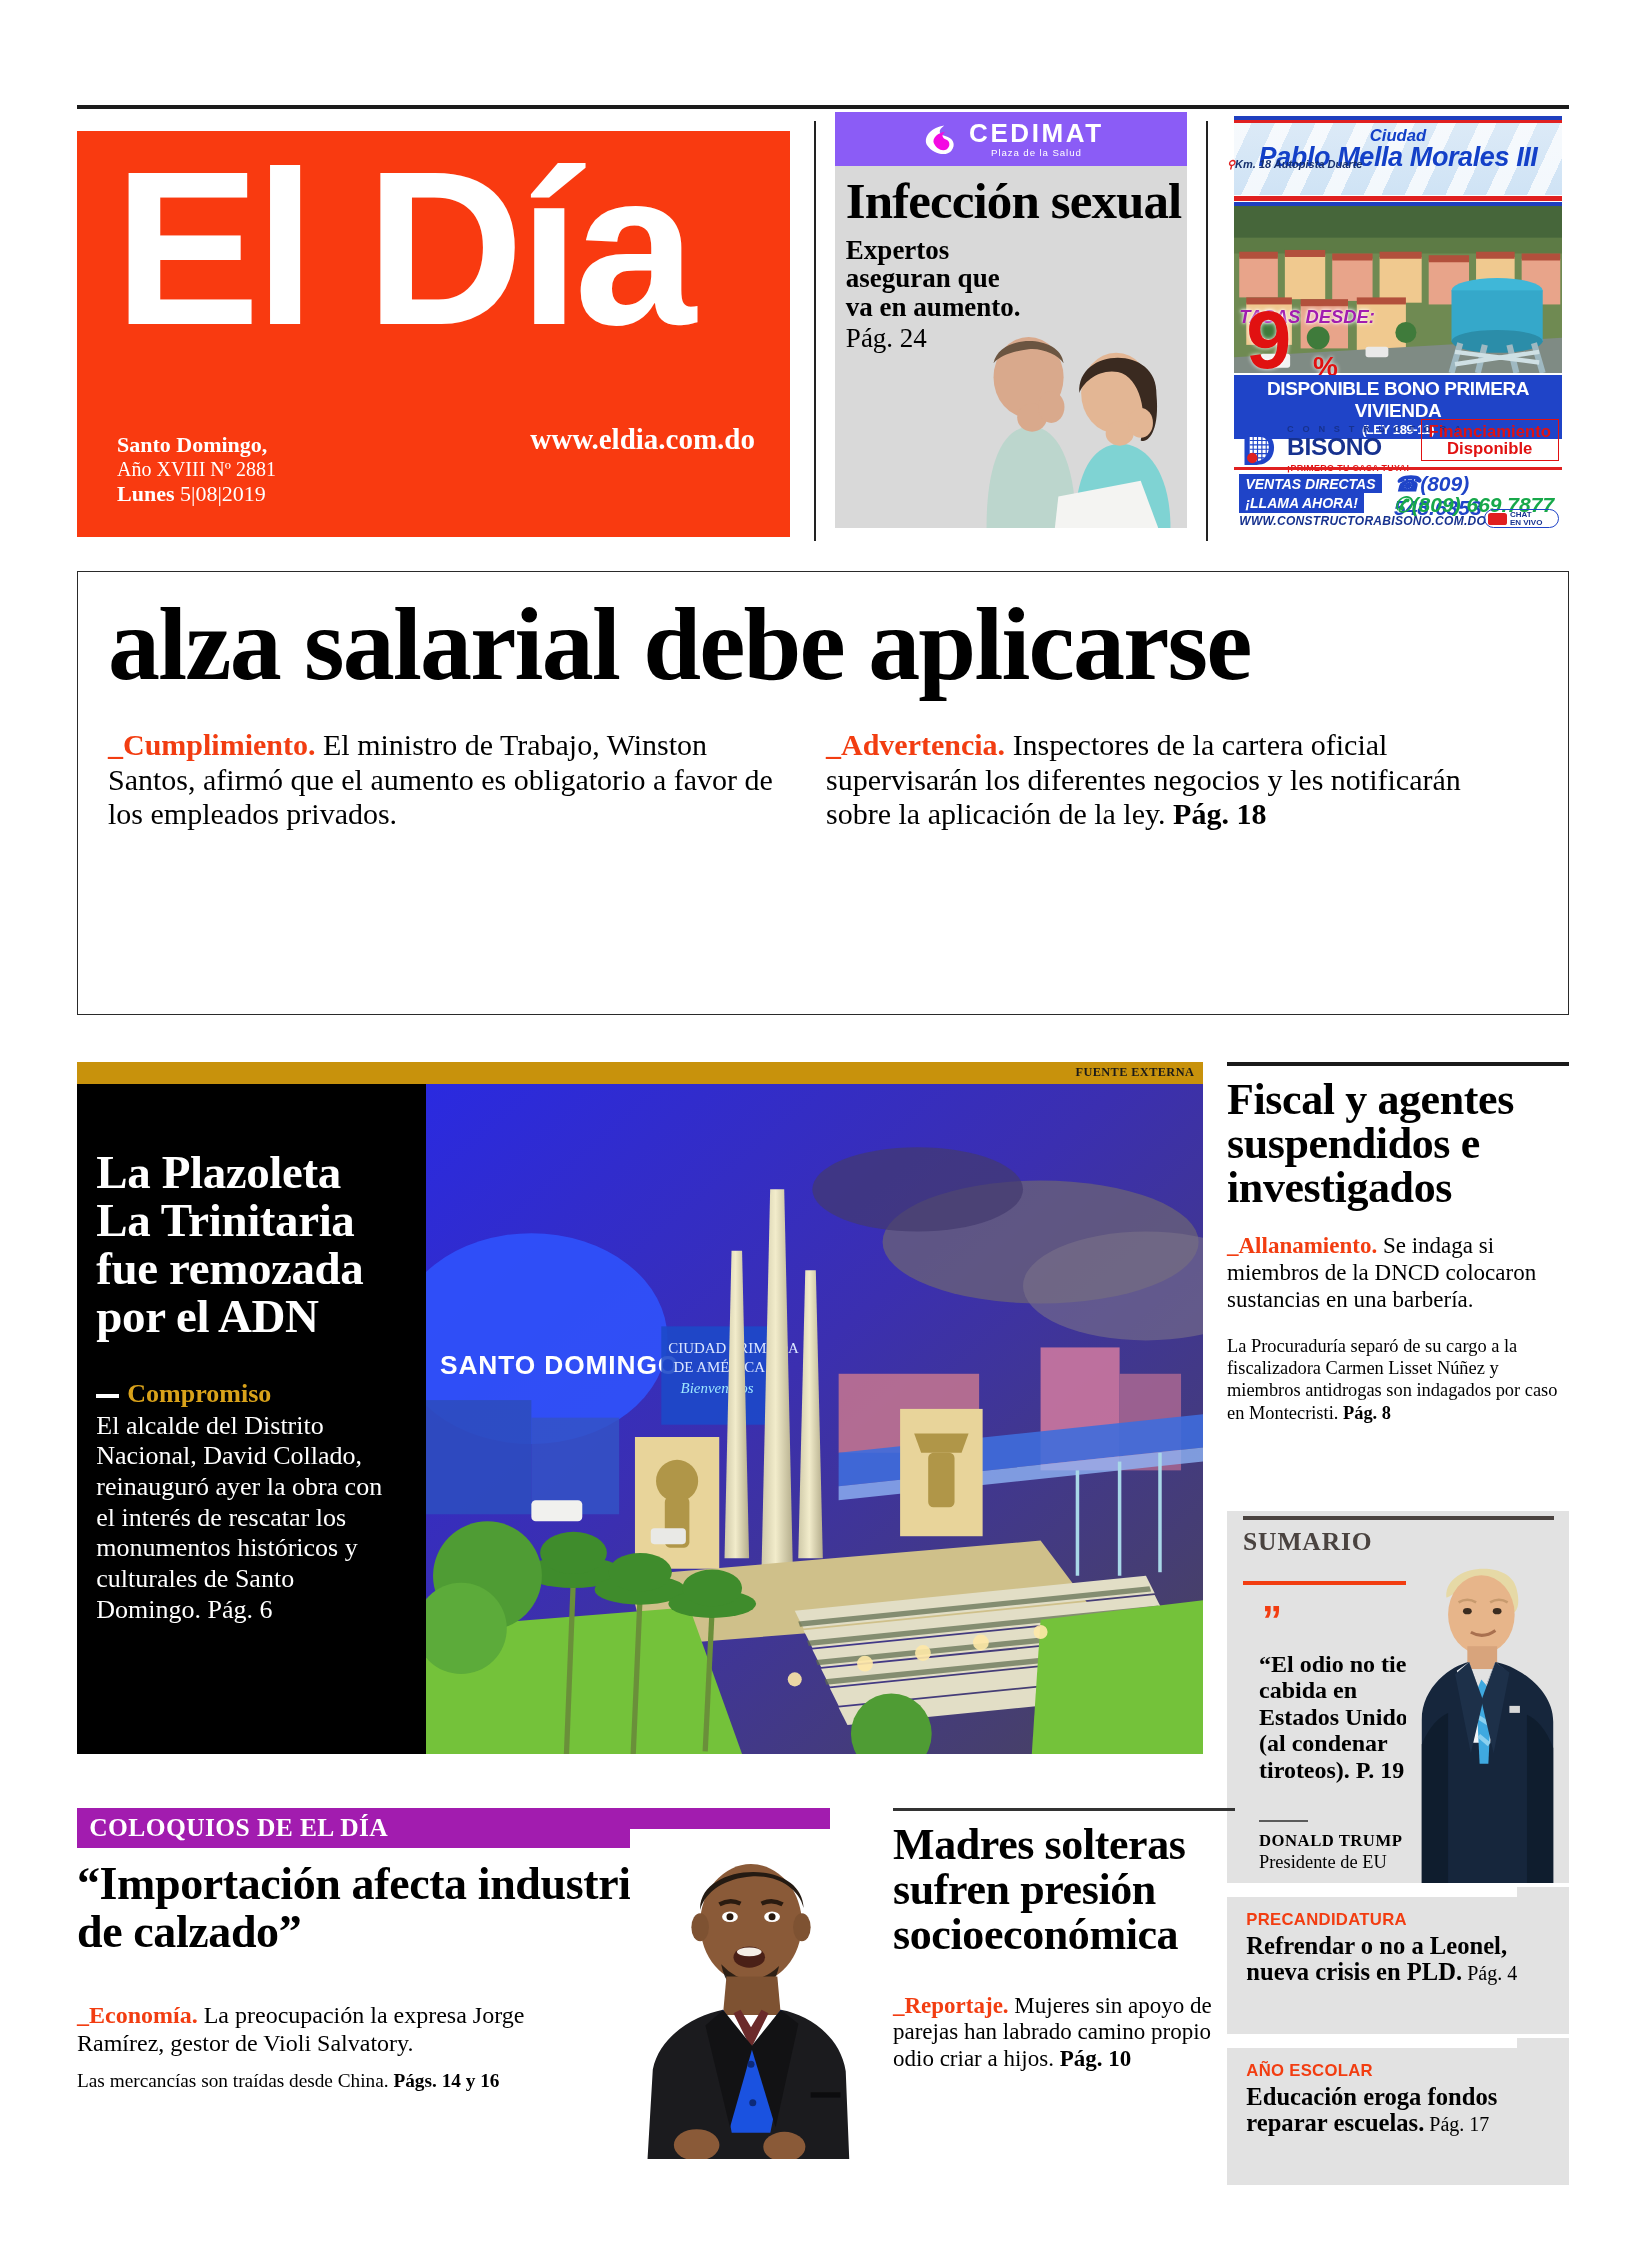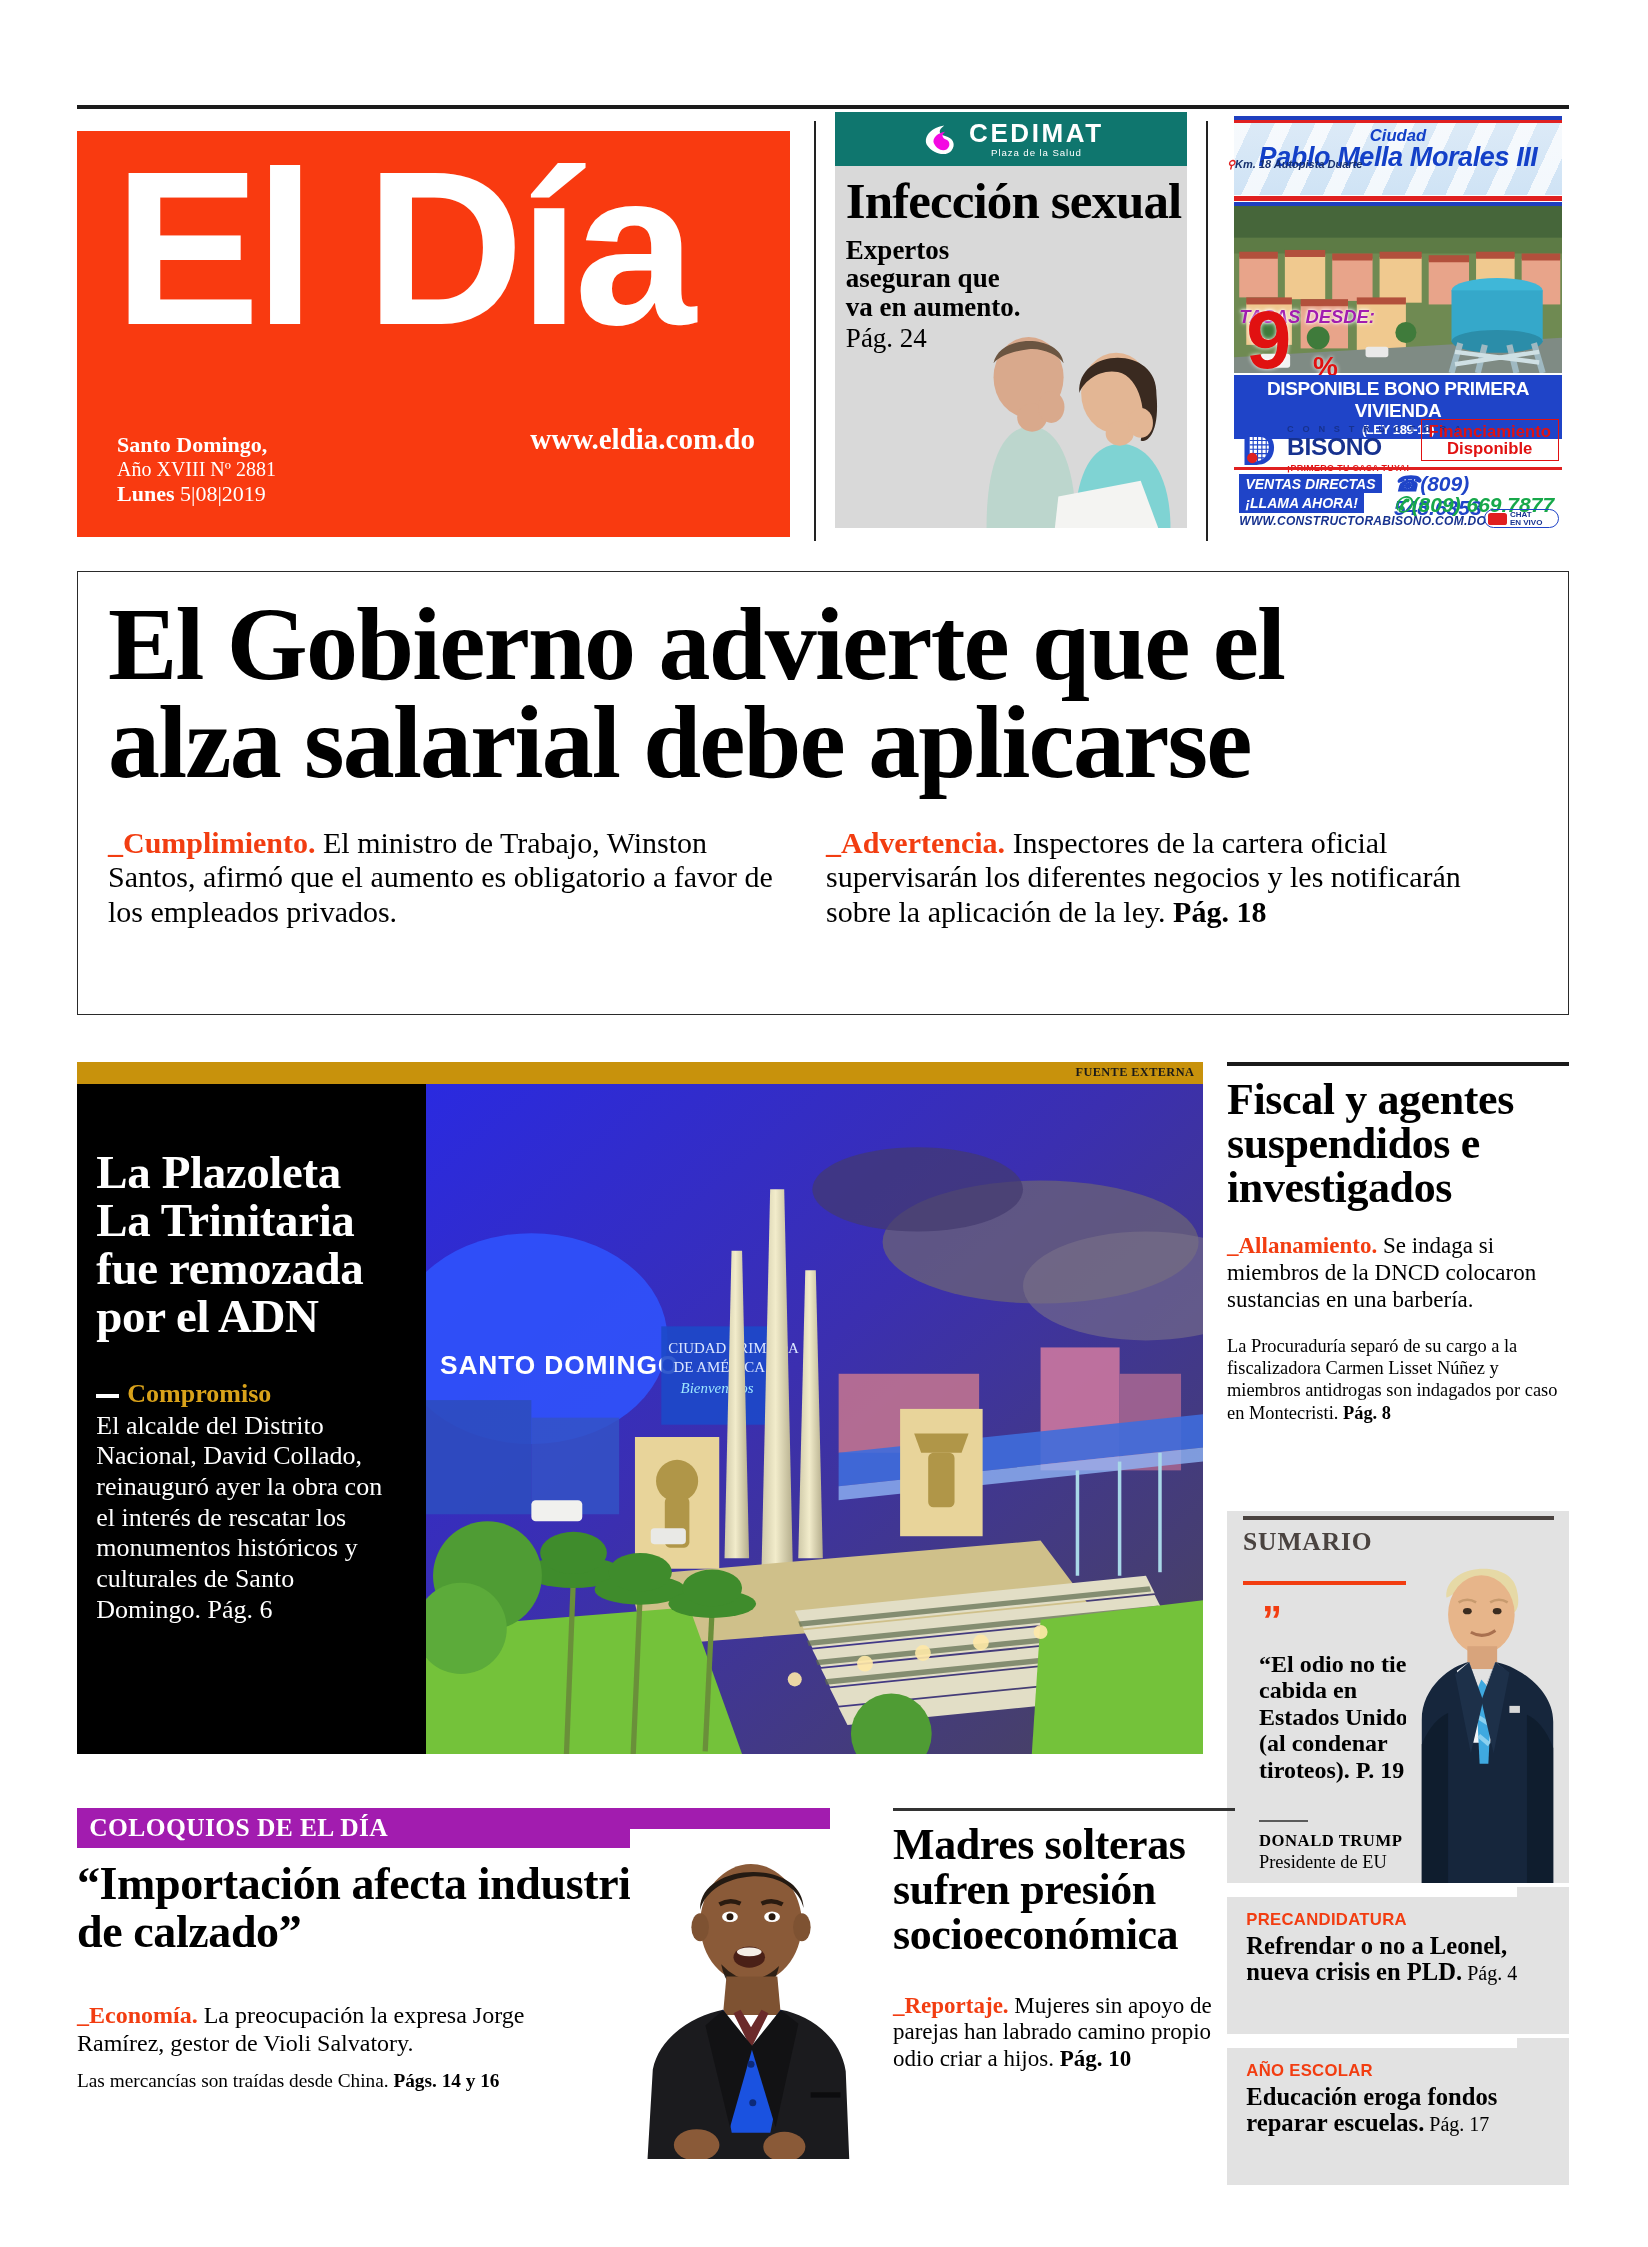--- a/index.html
+++ b/index.html
@@ -35,21 +35,21 @@
   .mast-meta .l2{font-size:20px;font-weight:400;}
   .mast-meta .l3{font-size:22px;font-weight:700;}
   .mast-meta .l3 span{font-weight:400;}
   .mast-url{position:absolute;right:35px;bottom:81px;color:#fff;
     font-size:29px;font-weight:700;font-family:"Liberation Serif",serif;}
 
   .divider-v{width:1.8px;background:#222;height:420px;margin-top:8.8px;}
 
   
   .cedimat{width:358px;position:relative;margin-left:19.3px;}
-  .ced-bar{height:54px;background:#0f766e;display:flex;align-items:center;justify-content:center;gap:8.8px;}
+  .ced-bar{height:54px;background:#8b5cf6;display:flex;align-items:center;justify-content:center;gap:8.8px;}
   .ced-logo-mark{width:42px;height:35px;position:relative;}
   .ced-logo-mark svg{display:block;}
   .ced-word{display:flex;flex-direction:column;align-items:center;line-height:1;}
   .ced-word .big{font-family:"Liberation Sans",sans-serif;color:#fff;font-weight:700;font-size:26px;letter-spacing:2.6px;}
   .ced-word .small{font-family:"Liberation Sans",sans-serif;color:#fff;font-size:9.7px;letter-spacing:0.9px;margin-top:2.6px;}
   .ced-body{position:relative;height:362px;background:#d9d9d9;overflow:hidden;}
   .ced-photo{position:absolute;right:-10.5px;bottom:0;width:237px;height:219px;overflow:hidden;}
   .ced-head{position:relative;z-index:3;padding:10.5px 0 0 10.5px;
      font-family:"Liberation Serif",serif;font-weight:700;font-size:51px;line-height:0.96;letter-spacing:-0.9px;}
   .ced-deck{position:relative;z-index:3;padding:10.5px 0 0 10.5px;width:176px;
@@ -366,21 +366,20 @@
             </div>
           </div>
         </div>
       </div>
 
     </div>
   </div>
 
   <div class="mainbox">
     <div class="mainhead">
-      <div>El Gobierno advierte que el</div>
       <div>alza salarial debe aplicarse</div>
     </div>
     <div class="deckrow">
       <div class="deck">
         <span class="dash">_</span><span class="kicker">Cumplimiento.</span><span> El ministro de Trabajo, Winston Santos, afirmó que el aumento es obligatorio a favor de los empleados privados.</span>
       </div>
       <div class="deck">
         <span class="dash">_</span><span class="kicker">Advertencia.</span><span> Inspectores de la cartera oficial supervisarán los diferentes negocios y les notificarán sobre la aplicación de la ley. </span><b>Pág. 18</b>
       </div>
     </div>

